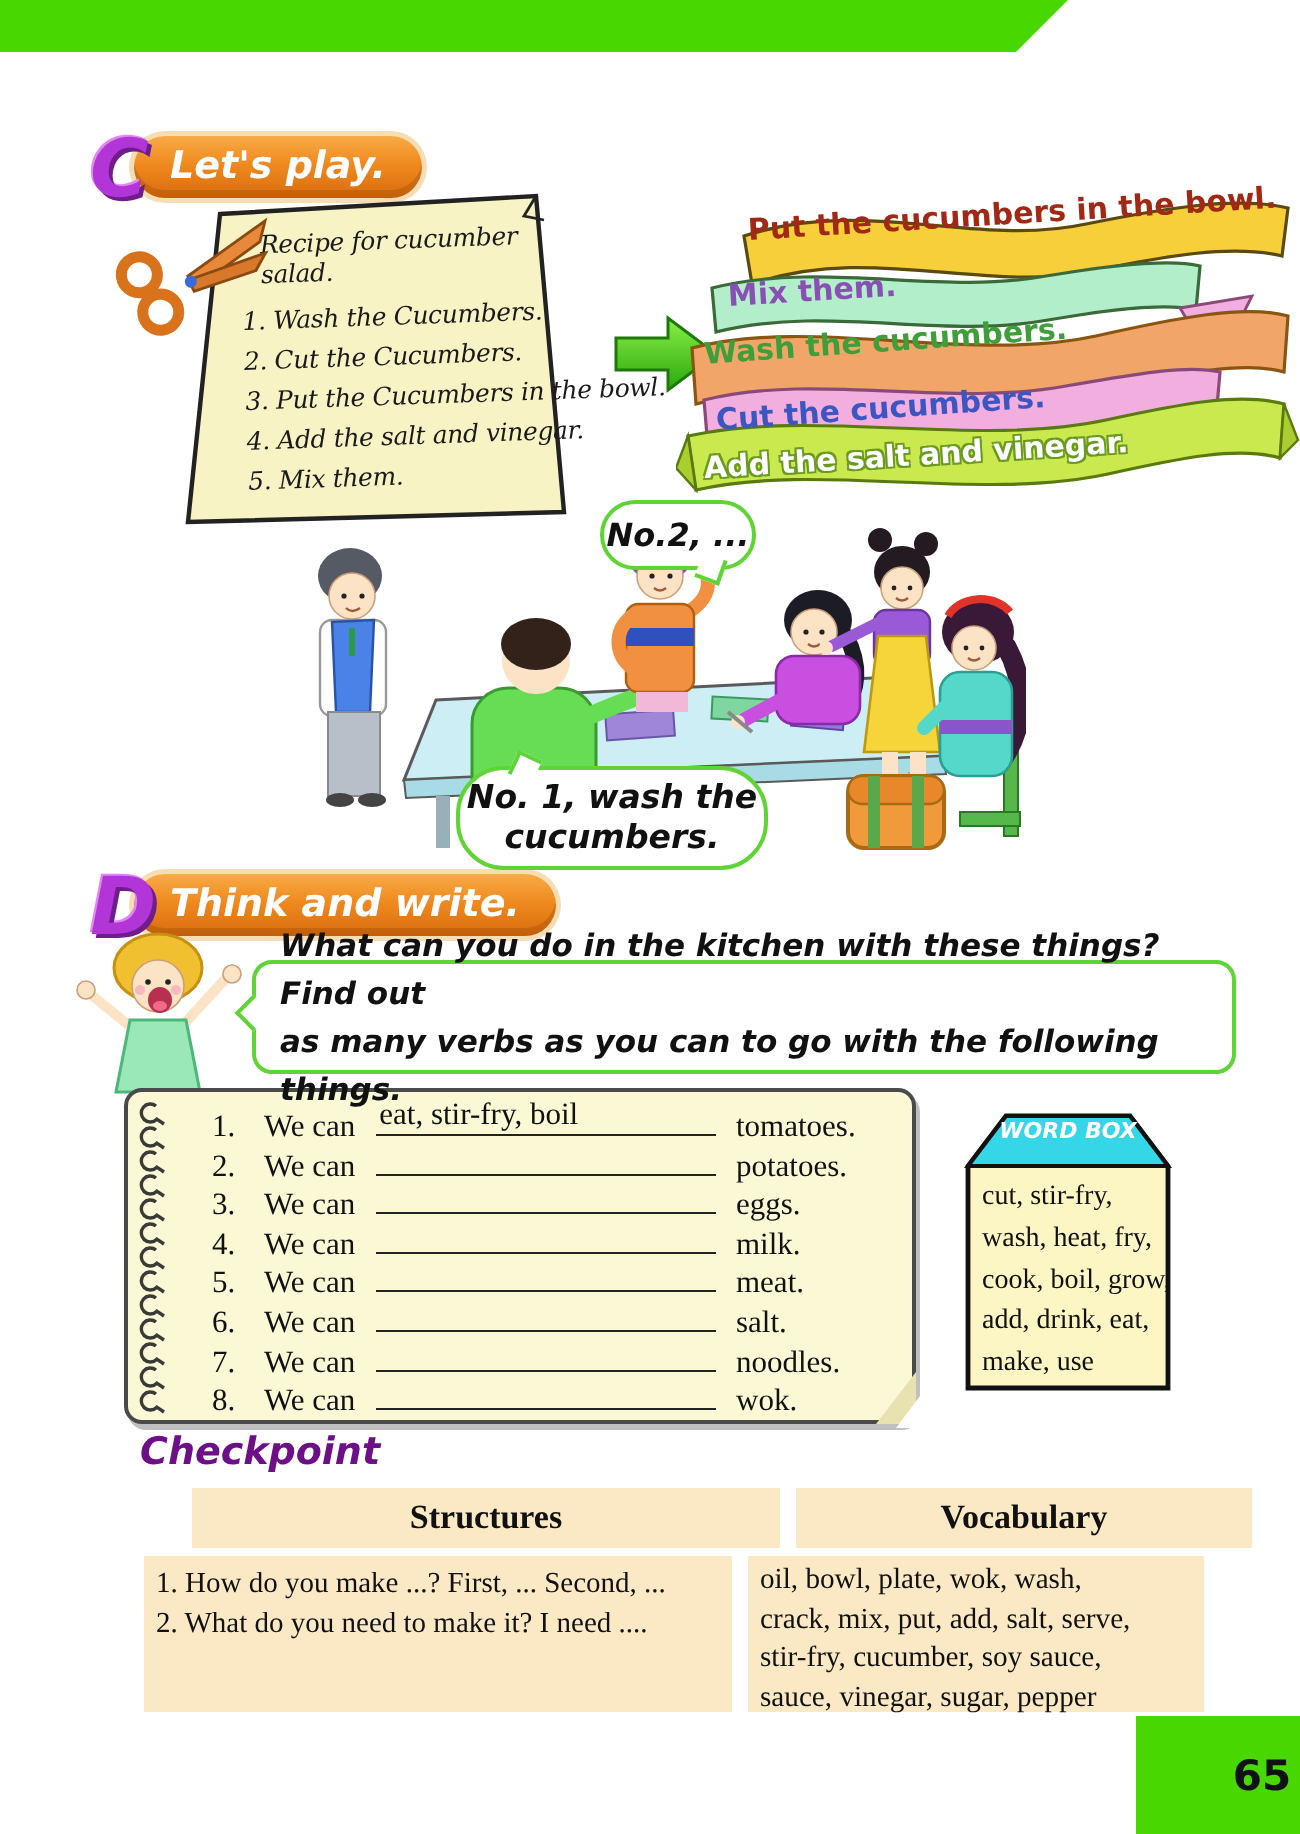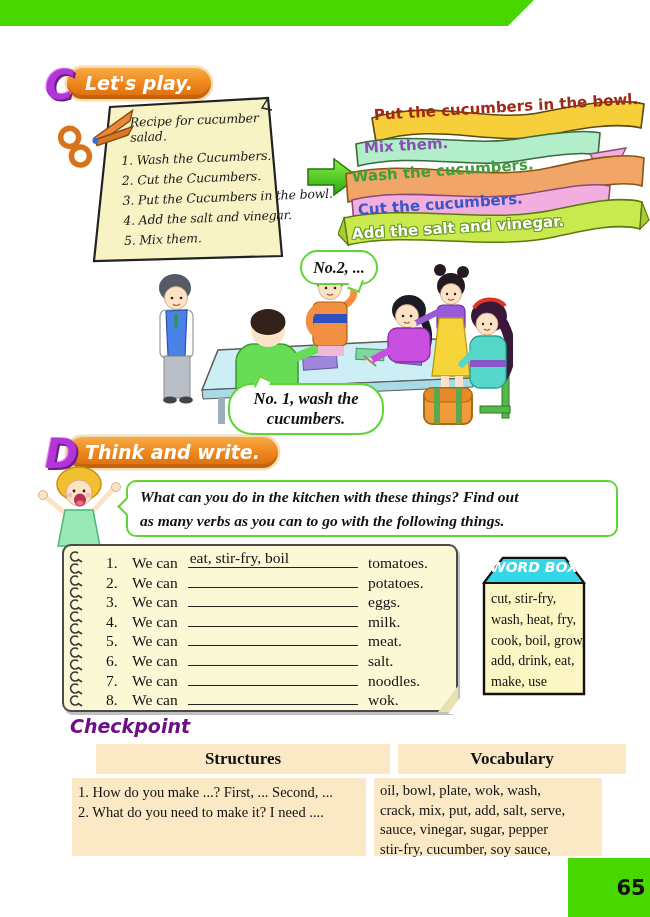--- a/index.html
+++ b/index.html
@@ -62,21 +62,21 @@
   .rt2 { left:352px; top:168px; transform:rotate(-4deg);   color:#3f9e3a; }
   .rt3 { left:358px; top:201px; transform:rotate(-4deg);   color:#3b56c0; }
   .rt4 { left:352px; top:225px; transform:rotate(-3.5deg); color:#ffffff;
          text-shadow:1px 1px 0 #6a9a20, -1px -1px 0 #6a9a20, 1px -1px 0 #6a9a20, -1px 1px 0 #6a9a20; }
   
   .kids-svg { position:absolute; left:118px; top:248px; }
   
   .bubble {
     position:absolute; background:#fff; border:2.5px solid #5fd435;
     display:flex; align-items:center; justify-content:center;
-    font-weight:bold; font-style:italic; color:#111; text-align:center; z-index:5;font-family:Liberation Serif, serif;
+    font-weight:bold; font-style:italic; color:#111; text-align:center; z-index:5;
   }
   .bubble .tail {
     position:absolute; width:13px; height:13px; background:#fff;
   }
   #bubble-no2 { left:300px; top:250px; width:78px; height:35px; border-radius:18px; font-size:16px; }
   #bubble-no2 .tail { bottom:-8px; right:14px; border-right:2.5px solid #5fd435; border-bottom:2.5px solid #5fd435; transform:rotate(20deg); }
   #bubble-no1 { left:228px; top:383px; width:156px; height:52px; border-radius:24px; font-size:16.5px; line-height:20px; }
   #bubble-no1 .tail { top:-8px; left:26px; border-left:2.5px solid #5fd435; border-top:2.5px solid #5fd435; transform:rotate(25deg); }
   
   .girl-svg { position:absolute; left:36px; top:462px; }
@@ -115,21 +115,21 @@
   }
   .nb-answer {
     position:absolute; left:2px; bottom:0px;
     font-family:"Liberation Serif", serif; font-size:15.5px; white-space:nowrap;
   }
   .nb-item { width:76px; }
   
   .wordbox { position:absolute; left:482px; top:556px; width:104px; height:140px; }
   .wordbox-title {
     position:absolute; left:0; top:3px; width:100%; text-align:center;
-    color:#fff; font-weight:bold; font-style:italic; font-size:14px;
+    color:#fff; font-weight:bold; font-style:italic; font-size:11px;
   }
   .wordbox-lines {
     position:absolute; left:9px; top:33px; width:90px;
     font-family:"Liberation Serif", serif; font-size:14px; color:#111;
   }
   .wordbox-lines span { display:block; line-height:20.8px; white-space:nowrap; }
   
   .checkpoint-title {
     position:absolute; left:70px; top:715px;
     font-weight:bold; font-style:italic; font-size:19px; color:#6d0f87;
@@ -445,19 +445,19 @@
   <div class="checkpoint-title">Checkpoint</div>
   <div class="cell cell-hdr" id="hdr-structures">Structures</div>
   <div class="cell cell-hdr" id="hdr-vocab">Vocabulary</div>
   <div class="cell" id="body-structures">
     <span>1. How do you make ...? First, ... Second, ...</span>
     <span>2. What do you need to make it? I need ....</span>
   </div>
   <div class="cell" id="body-vocab">
     <span>oil,  bowl,  plate,  wok,  wash,</span>
     <span>crack, mix, put, add, salt, serve,</span>
+    <span>stir-fry, cucumber, soy sauce,</span>
     <span>sauce, vinegar, sugar, pepper</span>
-    <span>stir-fry, cucumber, soy sauce,</span>
   </div>
 
   <div class="page-num-box">65</div>
 
 </div>
 
 </body></html>

